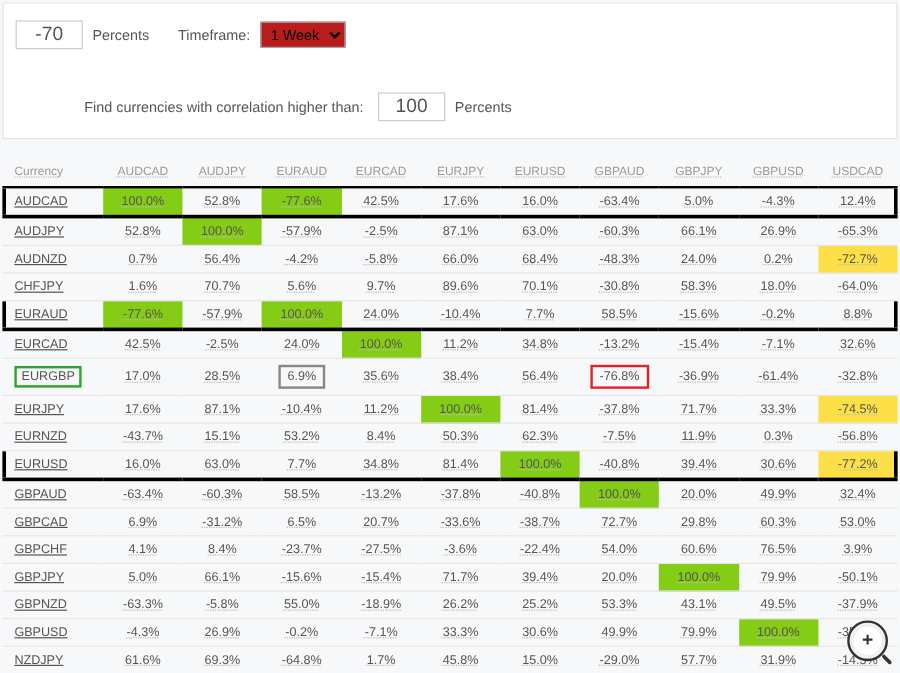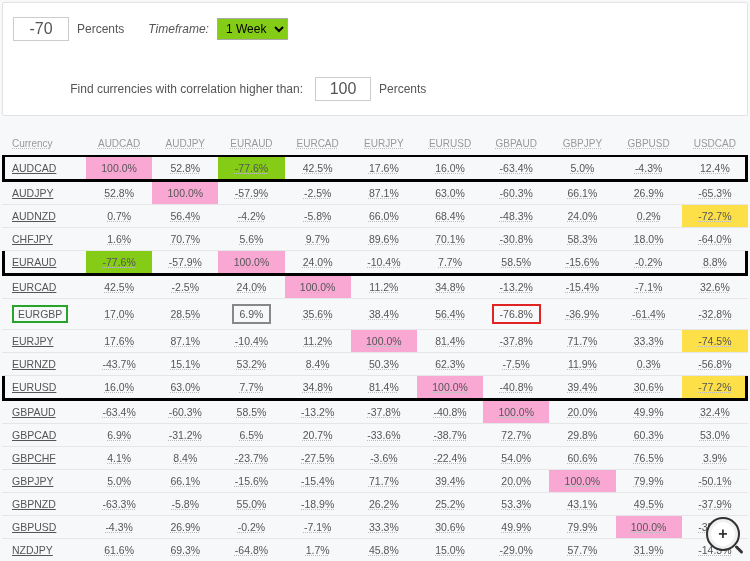--- a/index.html
+++ b/index.html
@@ -3,35 +3,35 @@
 <meta charset="utf-8">
 <style>
 html, body { margin:0; padding:0; font-family: Arial, Helvetica, sans-serif; font-size:12px; color:#555; background:#fff; }
 .wrapper { width:750px; height:561px; background:#f7f8f9; box-sizing:border-box; padding:2px; position:relative; }
 .panel { background:#fff; border:1px solid #e3e3e3; border-radius:2px; padding:14px 10px; }
 .filter-row { display:flex; align-items:center; margin-bottom:10px; }
 .filter-row:last-child { margin-bottom:0;margin-top:36px; }
 .filter-label { width:290px; text-align:right; padding-right:12px; color:#555; }
 input.num { width:50px; height:20px; text-align:center; border:1px solid #ccc; color:#555; font-family:inherit; font-size:16px; }
 .pct { margin:0 24px 0 8px; }
-.tf-label { margin-right:8px;font-style:italic; }
-select { height:22px; border:1px solid #aaa; background:#84cc16; font-size:12px; padding:0 4px; }
+.tf-label { margin-right:8px; }
+select { height:22px; border:1px solid #aaa; background:#b91c1c; font-size:12px; padding:0 4px; }
 
 .section { margin-top:16px; }
 .section-head { display:flex; align-items:center; justify-content:space-between; padding:4px 8px; border-bottom:1px solid #ddd; }
 .section-title { font-weight:bold; color:#555; font-size:13px; }
 .more-btn { border:1px solid #ccc; background:linear-gradient(#fff,#eee); padding:2px 12px; border-radius:2px; color:#666; font-size:11px; cursor:pointer; display:inline-flex; align-items:center; gap:4px; }
 .more-btn .chev { font-size:8px; }
 
 .tbl { width:100%; border-collapse:collapse; table-layout:fixed; }
 .tbl th { color:#999; font-weight:normal; text-align:center; padding:6px 2px; border-bottom:2px solid #000; font-size:10px; text-decoration:underline dotted #bbb; }
 .tbl th.first { text-align:left; padding-left:10px; width:72px; }
 .tbl td { text-align:center; padding:5px 2px; border-bottom:1px solid #e6e6e6; font-size:10.5px; color:#555; text-decoration:underline dotted #bbb; }
 .tbl td.first { text-align:left; padding-left:10px; text-decoration:underline; }
-.hl-green { background:#f9a8d4; }
+.hl-green { background:#84cc16; }
 .hl-red { background:#84cc16; }
 .hl-red-lt { background:#fde047; }
 tr.row-black td { border-bottom:3px solid #000; }
 tr.row-black td:first-child { box-shadow: inset 3px 0 0 #000; }
 tr.row-black td:last-child { box-shadow: inset -3px 0 0 #000; }
 .sym-green { border:2px solid #28a428; padding:1px 4px; display:inline-block; }
 .cell-gray { border:2px solid #888; display:inline-block; padding:2px 6px; }
 .cell-red-box { border:2px solid #e02424; display:inline-block; padding:2px 6px; }
 
 .magnify { position:absolute; right:10px; bottom:10px; width:30px; height:30px; border-radius:50%; background:radial-gradient(circle at center,#fff 0,#fff 55%,#f0f0f0 56%); border:2px solid #333; display:flex; align-items:center; justify-content:center; }

